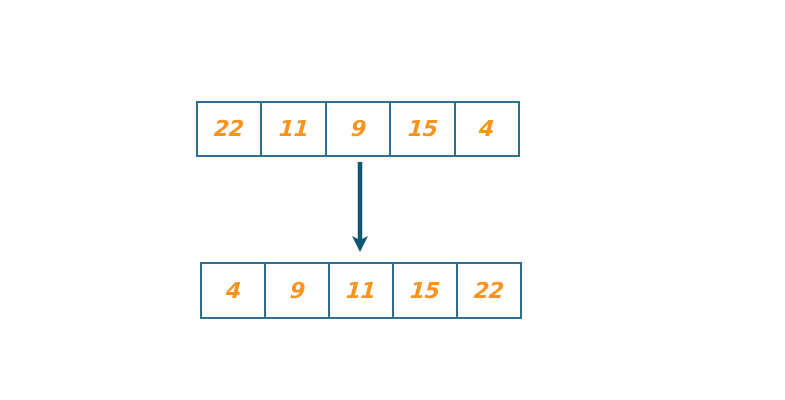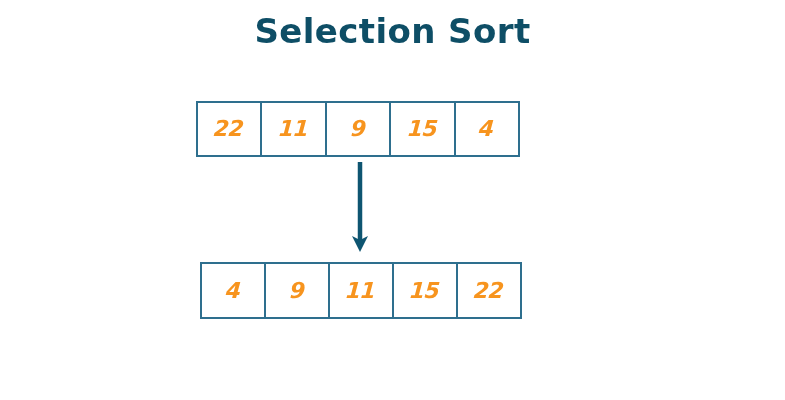--- a/index.html
+++ b/index.html
@@ -98,21 +98,20 @@
     width: 40px;
     height: 95px;
     overflow: visible;
   }
 </style>
 </head>
 <body>
 
 <div id="canvas">
 
-  <div class="page-title">Selection Sort</div>
 
   <div class="array-row row-unsorted">
     <div class="array-cell">
       <span class="cell-value">22</span>
     </div>
     <div class="array-cell">
       <span class="cell-value">11</span>
     </div>
     <div class="array-cell">
       <span class="cell-value">9</span>

